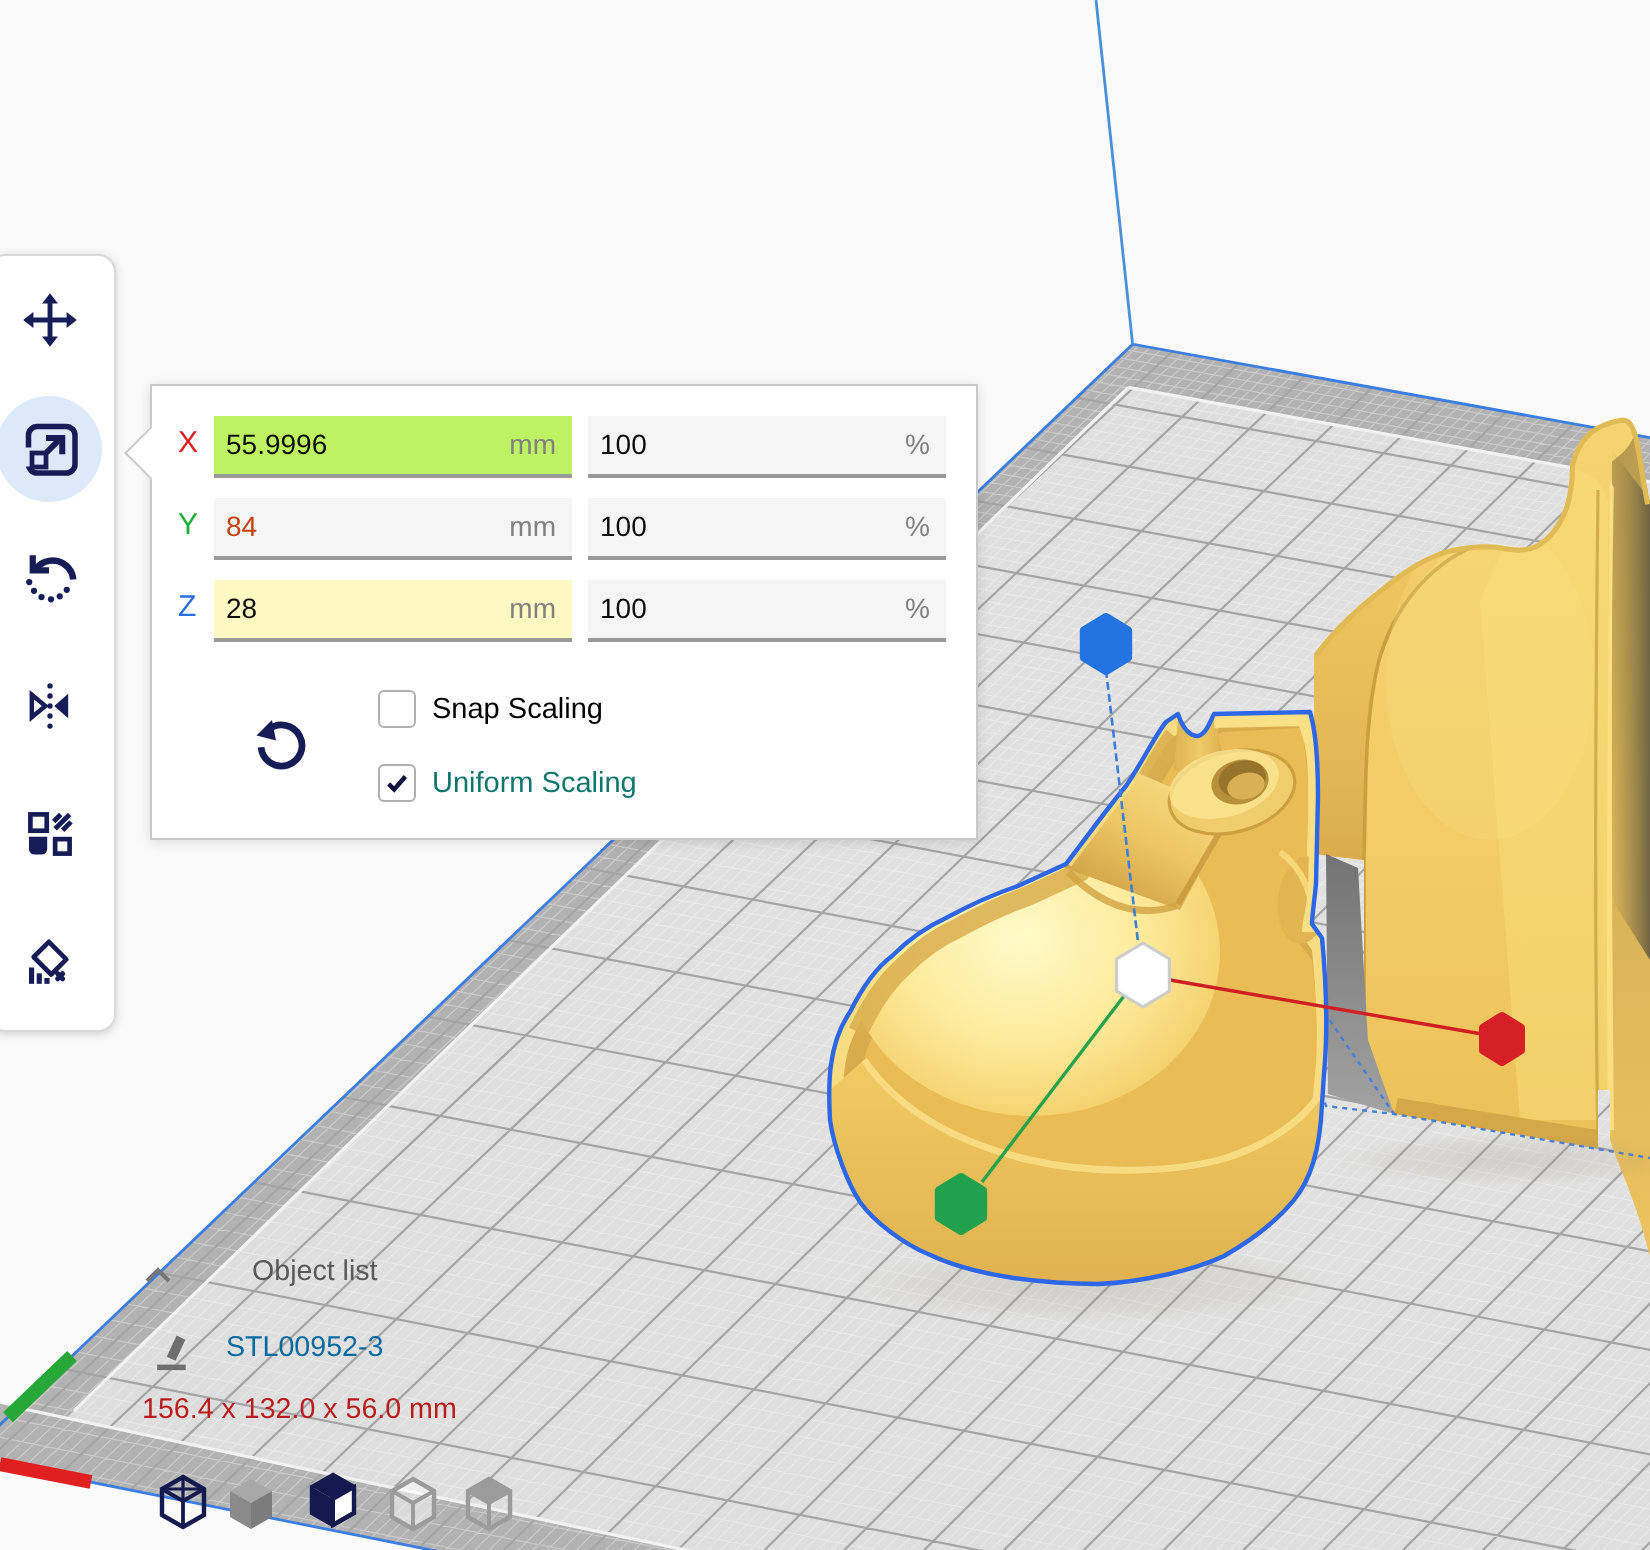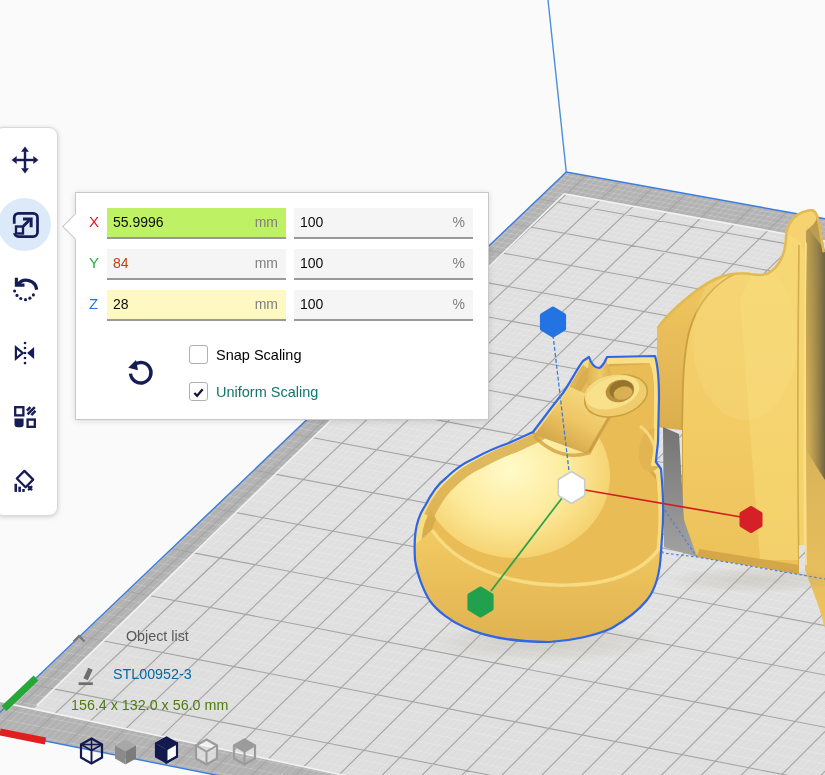--- a/index.html
+++ b/index.html
@@ -138,21 +138,21 @@
         <path d="M1.5 8.5 L7 3 L12.5 8.5" fill="none" stroke="#757575" stroke-width="2"></path>
       </svg></div>
 <div style="position:absolute;left:106px;top:628px;font-size:14.3px;color:#595959;margin-left:20px;">Object list</div>
 <div style="position:absolute;left:77px;top:667px;width:18px;height:18px;"><svg width="19" height="19" viewBox="0 0 18 18">
         <g fill="#6e6e6e">
           <rect x="8.2" y="1" width="4.6" height="11" transform="rotate(25 10 6.5)"></rect>
           <rect x="1.5" y="14.5" width="13.5" height="2.6"></rect>
         </g>
       </svg></div>
 <div style="position:absolute;left:113px;top:666px;font-size:14.3px;color:#0369a1;">STL00952-3</div>
-<div style="position:absolute;left:71px;top:697px;font-size:14.3px;color:#4d7c0f;">156.4 x 132.0 x 56.0 mm</div>
+<div style="position:absolute;left:71px;top:697px;font-size:14.3px;color:#b91c1c;">156.4 x 132.0 x 56.0 mm</div>
 <svg style="position:absolute;left:79px;top:737px" width="25" height="28" viewBox="0 0 25 28">
       <polygon points="12.5,1.5 23,7.5 23,20.5 12.5,26.5 2,20.5 2,7.5" fill="none" stroke="#141a4e" stroke-width="2.2"></polygon>
       <path d="M2,7.5 L12.5,13.5 L23,7.5 M12.5,13.5 V26.5" fill="none" stroke="#141a4e" stroke-width="1.9"></path>
       <path d="M12.5,1.5 V13.5 M2,7.5 H23" fill="none" stroke="#141a4e" stroke-width="1.6"></path>
     </svg>
     <svg style="position:absolute;left:113px;top:738px" width="25" height="28" viewBox="0 0 25 28">
       <polygon points="12.5,1.5 23,7.5 12.5,13.5 2,7.5" fill="#a8a8a8"></polygon>
       <polygon points="2,7.5 12.5,13.5 12.5,26.5 2,20.5" fill="#8a8a8a"></polygon>
       <polygon points="12.5,13.5 23,7.5 23,20.5 12.5,26.5" fill="#7c7c7c"></polygon>
     </svg>

